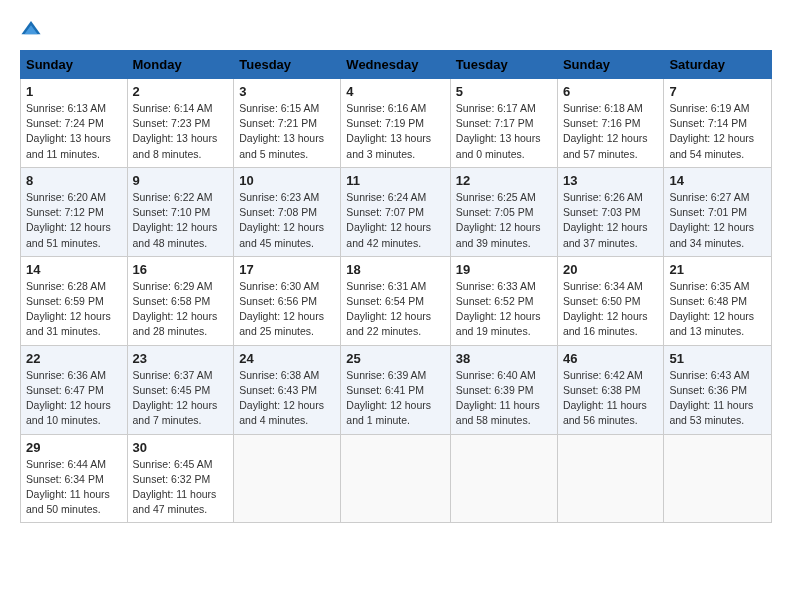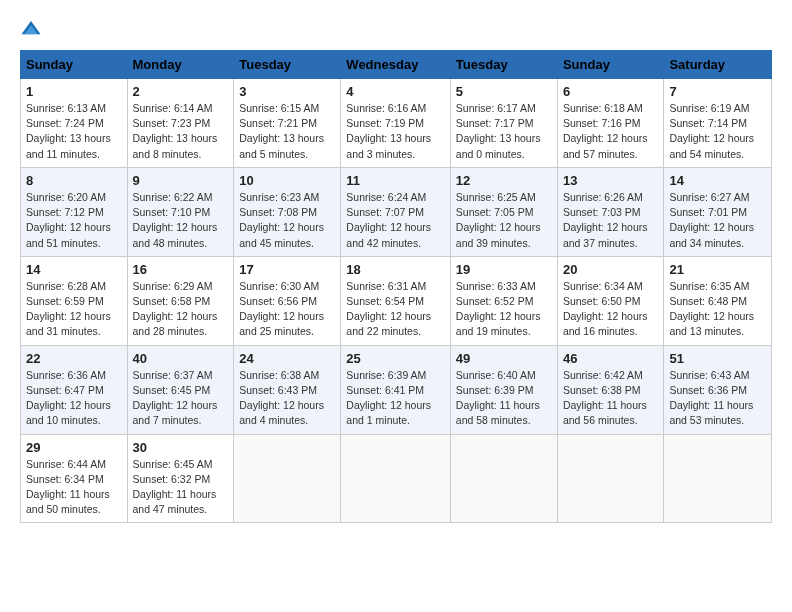--- a/index.html
+++ b/index.html
@@ -168,27 +168,27 @@
         <td><span class="day-num">19</span>
         <span class="day-detail">Sunrise: 6:33 AM<br>Sunset: 6:52 PM<br>Daylight: 12 hours and 19 minutes.</span></td>
         <td><span class="day-num">20</span>
         <span class="day-detail">Sunrise: 6:34 AM<br>Sunset: 6:50 PM<br>Daylight: 12 hours and 16 minutes.</span></td>
         <td><span class="day-num">21</span>
         <span class="day-detail">Sunrise: 6:35 AM<br>Sunset: 6:48 PM<br>Daylight: 12 hours and 13 minutes.</span></td>
       </tr>
       <tr>
         <td><span class="day-num">22</span>
         <span class="day-detail">Sunrise: 6:36 AM<br>Sunset: 6:47 PM<br>Daylight: 12 hours and 10 minutes.</span></td>
-        <td><span class="day-num">40</span>
+        <td><span class="day-num">23</span>
         <span class="day-detail">Sunrise: 6:37 AM<br>Sunset: 6:45 PM<br>Daylight: 12 hours and 7 minutes.</span></td>
         <td><span class="day-num">24</span>
         <span class="day-detail">Sunrise: 6:38 AM<br>Sunset: 6:43 PM<br>Daylight: 12 hours and 4 minutes.</span></td>
         <td><span class="day-num">25</span>
         <span class="day-detail">Sunrise: 6:39 AM<br>Sunset: 6:41 PM<br>Daylight: 12 hours and 1 minute.</span></td>
-        <td><span class="day-num">49</span>
+        <td><span class="day-num">38</span>
         <span class="day-detail">Sunrise: 6:40 AM<br>Sunset: 6:39 PM<br>Daylight: 11 hours and 58 minutes.</span></td>
         <td><span class="day-num">46</span>
         <span class="day-detail">Sunrise: 6:42 AM<br>Sunset: 6:38 PM<br>Daylight: 11 hours and 56 minutes.</span></td>
         <td><span class="day-num">51</span>
         <span class="day-detail">Sunrise: 6:43 AM<br>Sunset: 6:36 PM<br>Daylight: 11 hours and 53 minutes.</span></td>
       </tr>
       <tr>
         <td><span class="day-num">29</span>
         <span class="day-detail">Sunrise: 6:44 AM<br>Sunset: 6:34 PM<br>Daylight: 11 hours and 50 minutes.</span></td>
         <td><span class="day-num">30</span>

